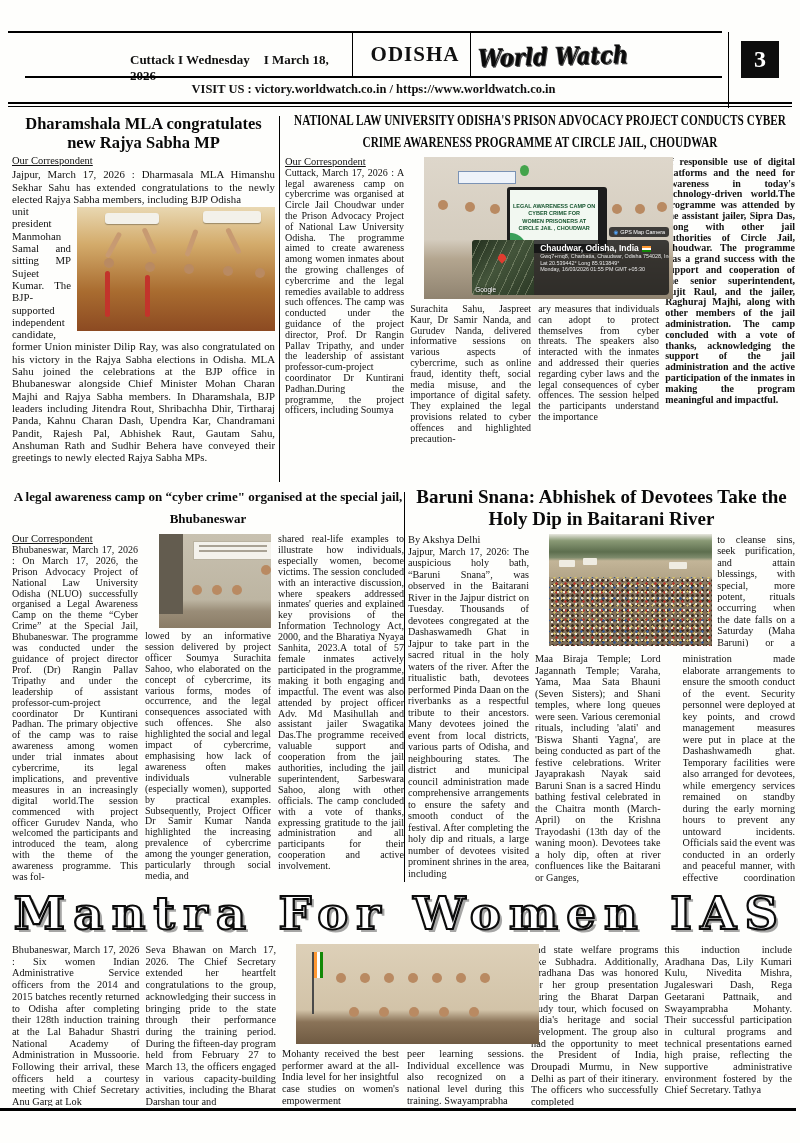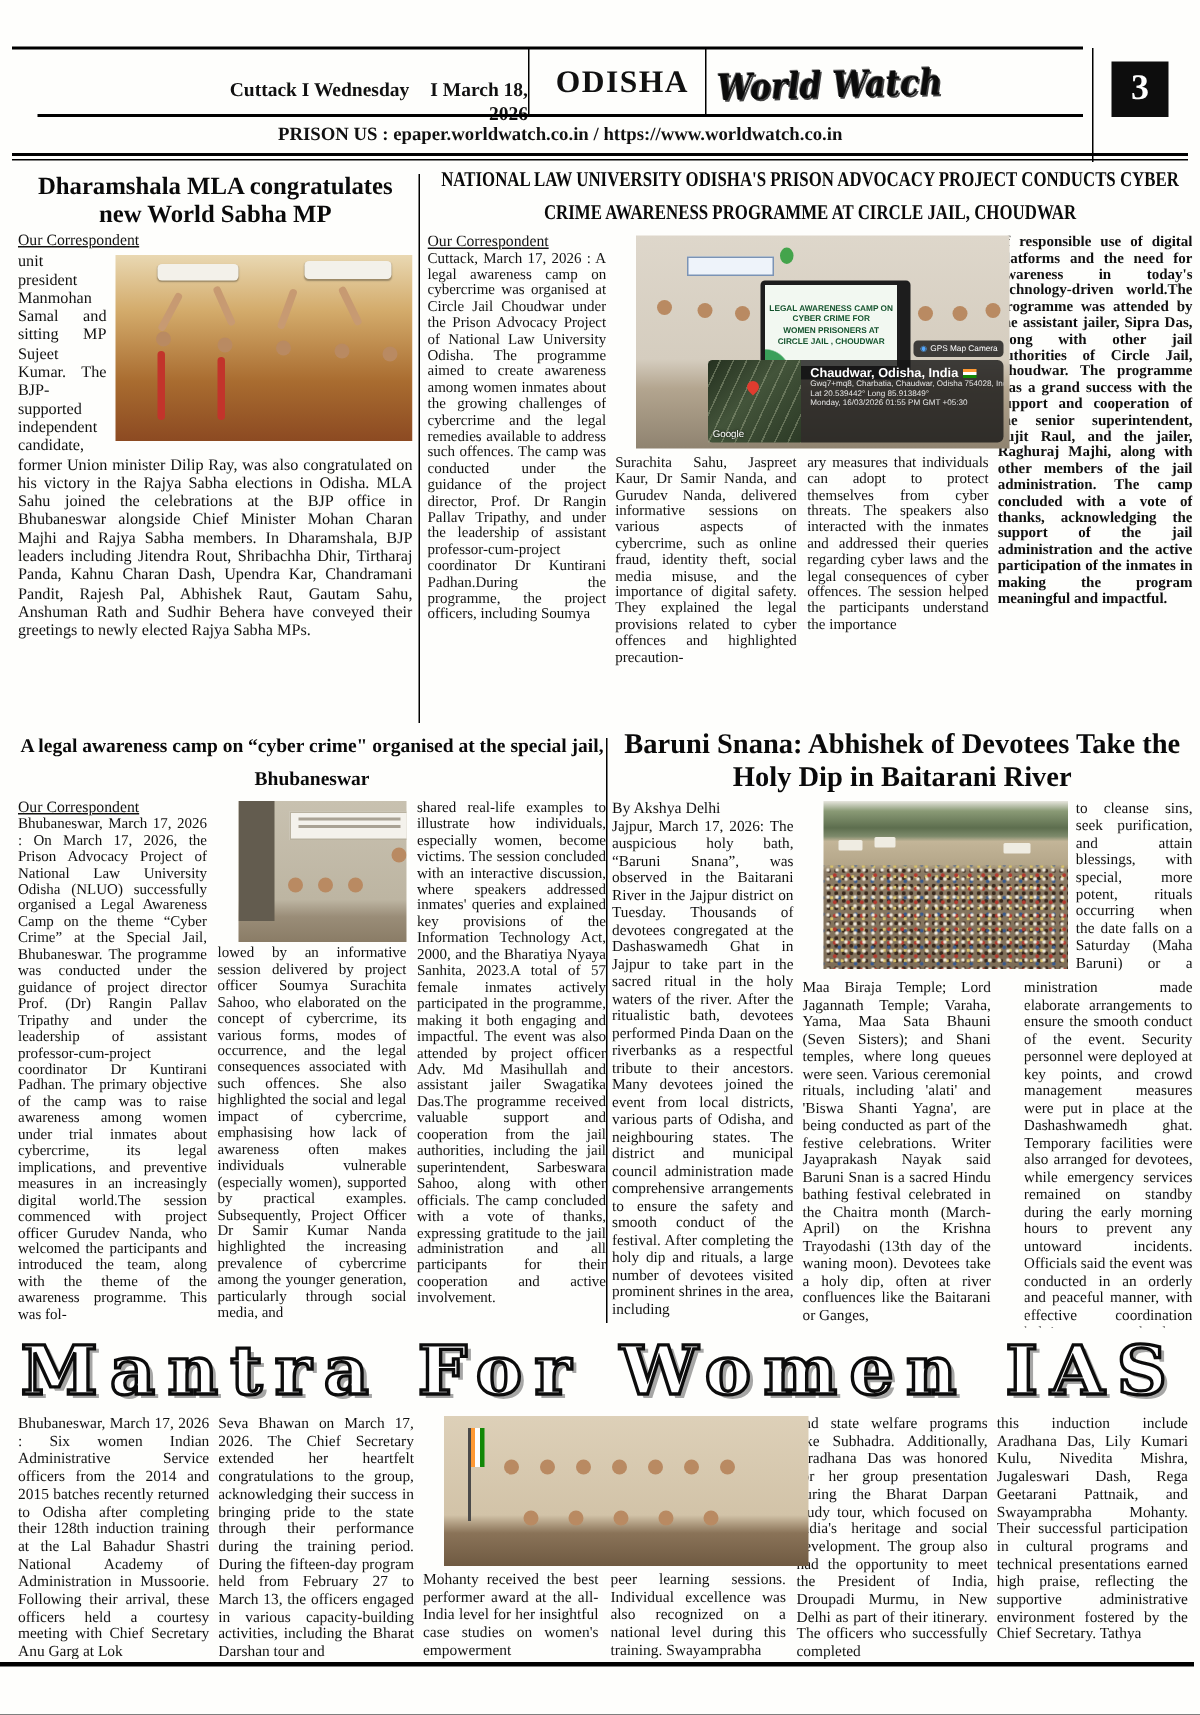--- a/index.html
+++ b/index.html
@@ -1,21 +1,21 @@
 <!DOCTYPE html>
 <html><head>
 <meta charset="utf-8">
 <style>
   html,body{margin:0;padding:0;background:#ffffff;}
   #page{position:relative;width:800px;height:1143px;background:#fefefc;overflow:hidden;
         font-family:"Liberation Serif", serif;color:#111;
         border-right:2px solid #000;border-bottom:3px solid #000;}
   
   .mh-topline{position:absolute;left:8px;top:31px;width:714px;border-top:2px solid #000;}
-  .mh-date{position:absolute;left:130px;top:52px;width:222px;font-weight:bold;font-size:13px;text-align:right;}
+  .mh-date{position:absolute;left:130px;top:52px;width:222px;font-weight:bold;font-size:13px;text-align:left;}
   .mh-date .dl{margin-right:14px;}
   .mh-edition{position:absolute;left:360px;top:42px;width:110px;text-align:center;font-weight:bold;font-size:21px;letter-spacing:1px;}
   .mh-logo{position:absolute;left:478px;top:44px;width:130px;text-align:center;font-family:"DejaVu Serif",serif;
            font-weight:bold;font-style:italic;font-size:21px;transform:rotate(-1.5deg) scaleY(1.15);
            color:#0b0b0b;text-shadow:1px 1px 0 #444, -0.5px -0.5px 0 #777;white-space:nowrap;}
   .vsep{position:absolute;width:0;border-left:1.5px solid #000;}
   .v1{left:352px;top:32px;height:44px;}
   .v2{left:470px;top:32px;height:44px;}
   .v3{left:728px;top:32px;height:76px;}
   .mh-rule1{position:absolute;left:25px;top:76px;width:697px;border-top:2.5px solid #000;}
@@ -140,27 +140,28 @@
   <div class="mh-date">
     <span class="dl">Cuttack I Wednesday</span><span>I March 18, 2026</span>
   </div>
   <div class="mh-edition">ODISHA</div>
   <div class="mh-logo">World Watch</div>
   <div class="vsep v1"></div>
   <div class="vsep v2"></div>
   <div class="vsep v3"></div>
   <div class="mh-pagebox">3</div>
   <div class="mh-rule1"></div>
-  <div class="mh-visit">PRISON US : epaper.worldwatch.co.in / https://www.worldwatch.co.in</div>
+  <div class="mh-visit">VISIT US : victory.worldwatch.co.in / https://www.worldwatch.co.in</div>
   <div class="mh-rule2"></div>
 
   <div class="a1">
-    <div class="hl">Dharamshala MLA congratulates new World Sabha MP</div>
+    <div class="hl">Dharamshala MLA congratulates new Rajya Sabha MP</div>
     <div class="body">
       <span class="byline">Our Correspondent</span>
+      <span>Jajpur, March 17, 2026 : Dharmasala MLA Himanshu Sekhar Sahu has extended congratulations to the newly elected Rajya Sabha members, including BJP Odisha</span>
       <div>
         <div class="photo p1">
           <div class="ac" style="left:28px;top:6px;width:54px;height:11px;"></div>
           <div class="ac" style="left:126px;top:4px;width:58px;height:12px;"></div>
           <div class="arm" style="left:34px;top:24px;transform:rotate(28deg);"></div>
           <div class="arm" style="left:70px;top:20px;transform:rotate(-24deg);"></div>
           <div class="arm" style="left:112px;top:22px;transform:rotate(20deg);"></div>
           <div class="arm" style="left:154px;top:20px;transform:rotate(-26deg);"></div>
           <div class="fig" style="--c:#f3efe4;left:16px;bottom:0;width:32px;height:64px;"></div>
           <div class="fig" style="--c:#e9e4d8;left:58px;bottom:0;width:30px;height:60px;"></div>

